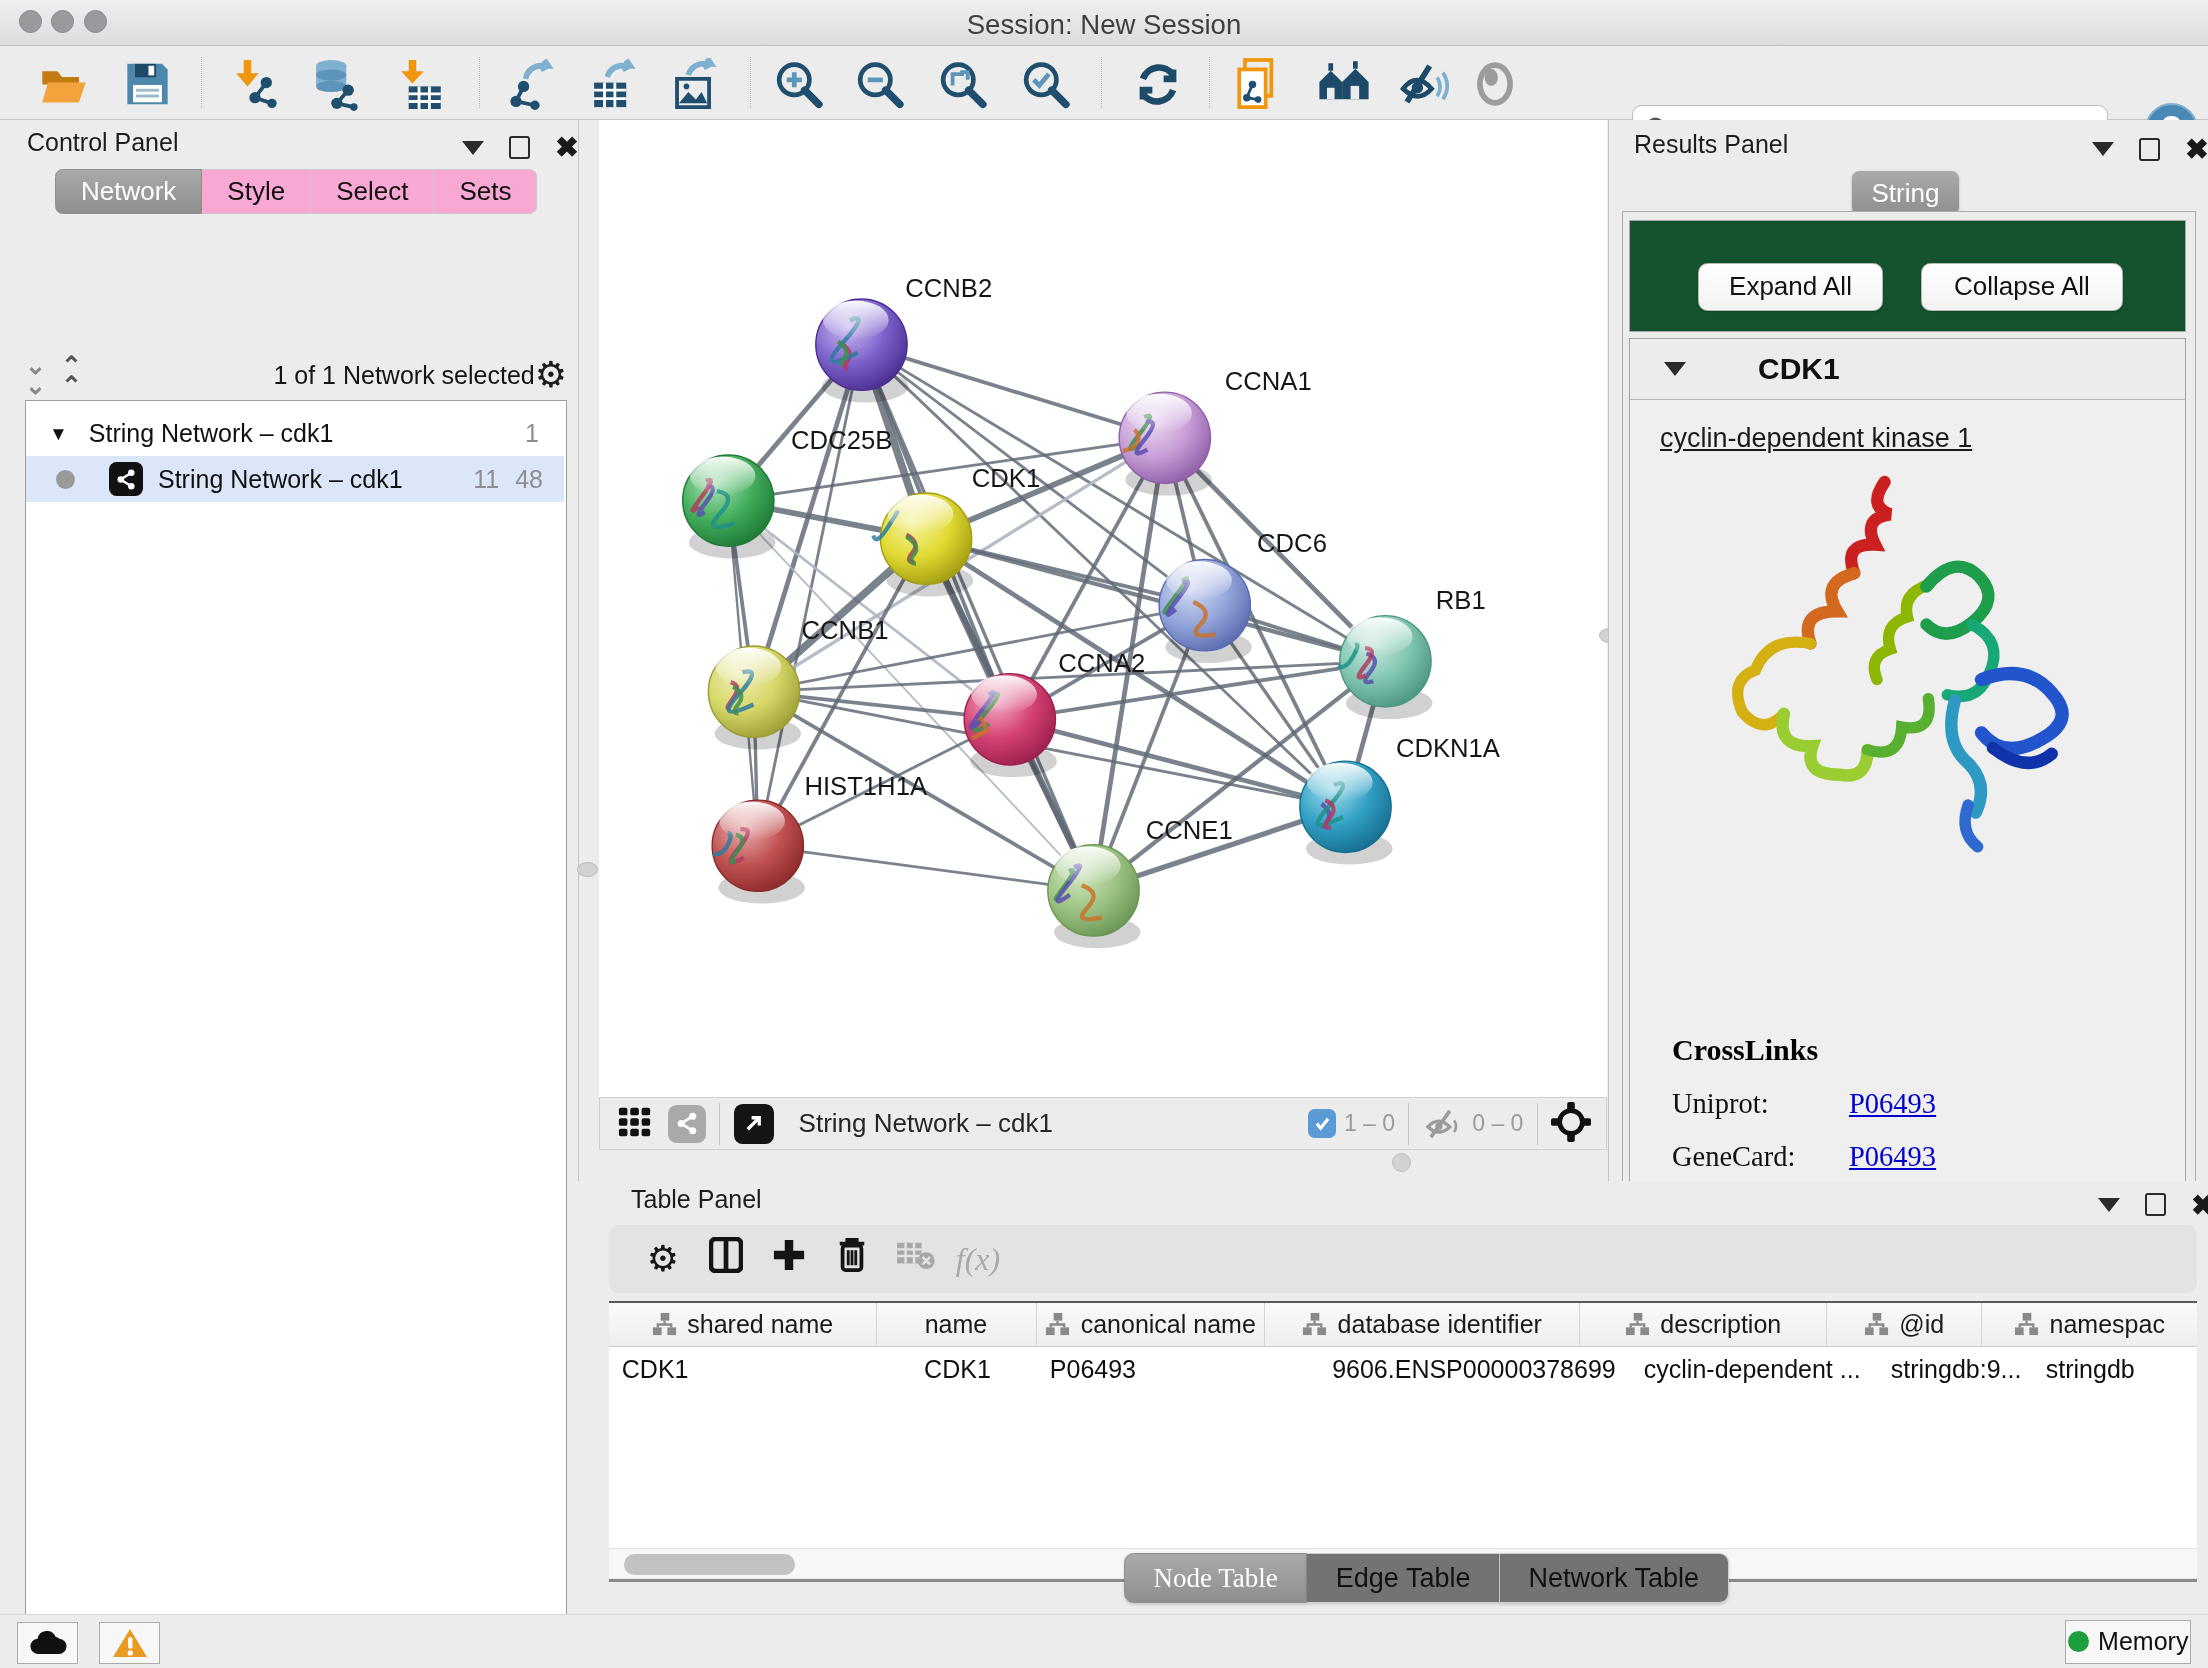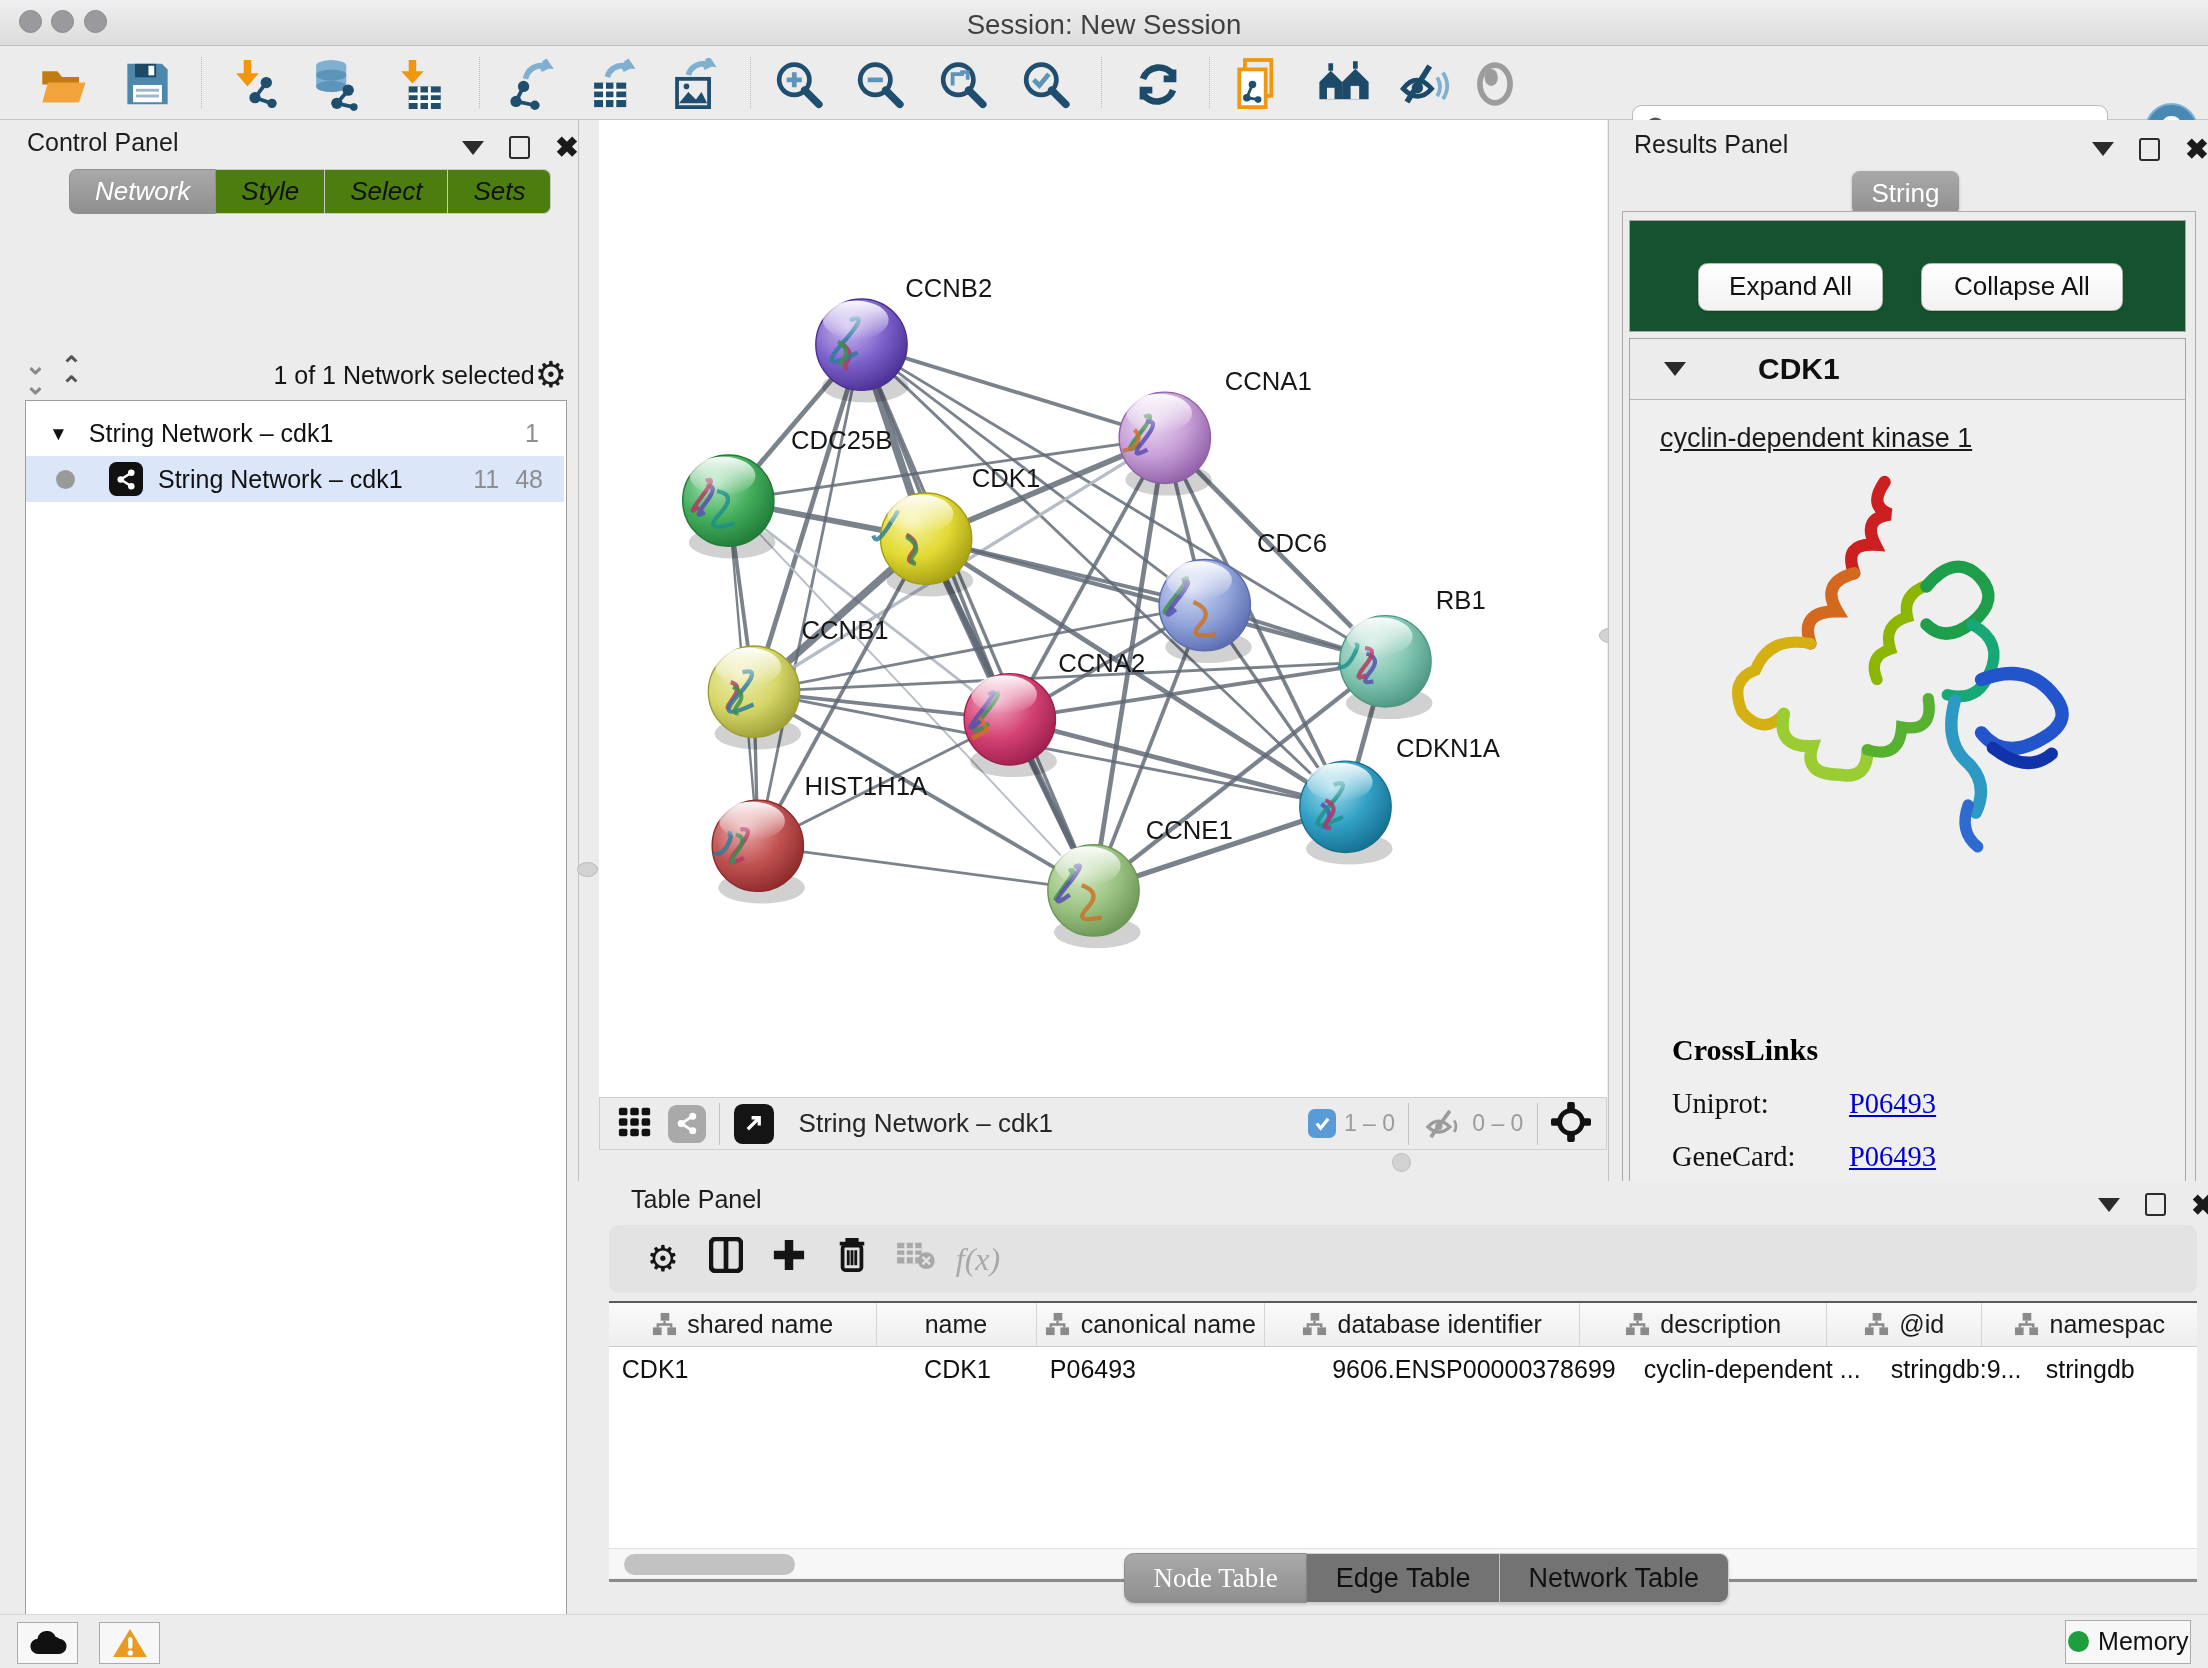--- a/index.html
+++ b/index.html
@@ -32,21 +32,21 @@
   .panel-controls { position:absolute; display:flex; gap:25px; align-items:center; }
   .caret-down { width:0; height:0; border-left:11.4px solid transparent; border-right:11.4px solid transparent; border-top:14.3px solid #2b2b2b; }
   .float-box { width:21px; height:23px; border:2.9px solid #2b2b2b; border-radius:2.9px; }
   .close-x { font-size:28.5px; font-weight:bold; color:#1a1a1a; line-height:1; }
 
   
   .control-panel { position:absolute; left:0; top:120px; width:578px; height:1494px; background:#ececec; }
   .cp-splitter { position:absolute; left:578px; top:120px; width:21px; height:1061px; background:#ececec; border-left:1px solid #c2c2c2; }
   .tabs { position:absolute; display:flex; }
   .tab { height:45px; font-size:26px; display:flex; align-items:center; justify-content:center;
-    background:#4d7c0f; border:1px solid #c9c9c9; border-left:none; color:#111; padding:0 25px; }
+    background:#f9a8d4; border:1px solid #c9c9c9; border-left:none; color:#111; padding:0 25px; }
   .tab:first-child { border-left:1px solid #c9c9c9; border-radius:7.6px 0 0 7.6px; }
   .tab:last-child { border-radius:0 7.6px 7.6px 0; }
   .tab.active { background:linear-gradient(#a9a9a9,#8f8f8f); color:#fff; border-color:#8f8f8f; }
   .cp-statusrow { position:absolute; left:25px; top:236px; width:542px; height:38px; display:flex; align-items:center; }
   .gear-glyph { font-size:36px; color:#1c1c1c; line-height:1; }
   .tree-box { position:absolute; left:25px; top:280px; width:542px; height:1314px; background:#fff; border:1.9px solid #9d9d9d; }
   .tree-row { position:absolute; left:0; width:538px; height:46px; display:flex; align-items:center; font-size:25px; color:#111; }
   .tree-row.selected { background:#dbe6f8; }
   .count { color:#8e8e8e; }
   .share-badge { width:34px; height:34px; background:#111; border-radius:7.6px; display:flex; align-items:center; justify-content:center; }
@@ -285,21 +285,21 @@
       </div>
   </div>
 
   <div class="control-panel">
     <div style="position:absolute; left:27px; top:7.6px;" class="panel-title">Control Panel</div>
     <div class="panel-controls" style="left:462px; top:13.3px;">
       <div class="caret-down"></div>
       <div class="float-box"></div>
       <div class="close-x">✖</div>
     </div>
-    <div class="tabs" style="left:69px; top:49px;font-style:italic;">
+    <div class="tabs" style="left:55px; top:49px;">
       <div class="tab active">Network</div>
       <div class="tab">Style</div>
       <div class="tab">Select</div>
       <div class="tab">Sets</div>
     </div>
     <div class="cp-statusrow">
       <span class="chev" style="color:#8a8a8a">⌄<br>⌄</span>
       <span class="chev" style="margin-left:15px">⌃<br>⌃</span>
       <span style="flex:1; text-align:right; font-size:25px; color:#141414;">1 of 1 Network selected</span>
       <span class="gear-glyph">⚙</span>

